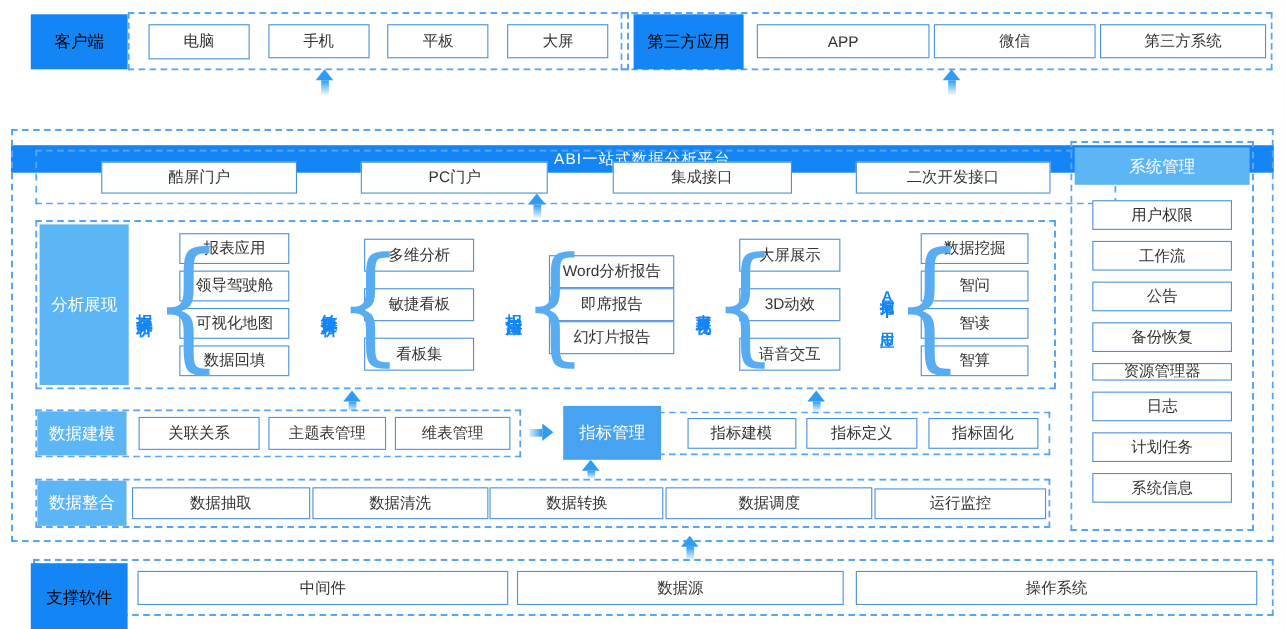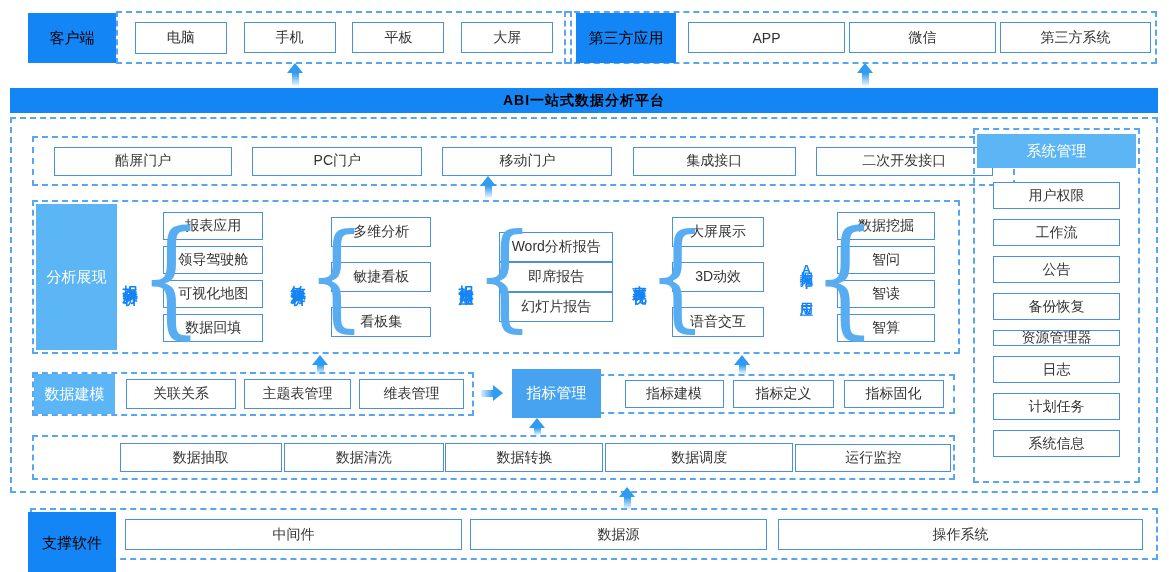--- a/index.html
+++ b/index.html
@@ -18,22 +18,22 @@
     display:flex;align-items:center;justify-content:center;text-align:center;
   }
   .dash{border:2px dashed #58A6F1;border-radius:1px;}
   .box{
     background:#fff;border:1px solid #4A90DB;color:#333;font-size:14px;
     display:flex;align-items:center;justify-content:center;box-sizing:border-box;
     white-space:nowrap;
   }
   .flexrow{display:flex;align-items:center;justify-content:space-evenly;box-sizing:border-box;}
   .banner{
-    background:#1485F5;color:#000000;font-weight:bold;font-size:14px;
-    display:flex;align-items:center;justify-content:center;letter-spacing:1px;
+    background:#1485F5;color:#ffffff;font-weight:normal;font-size:14px;
+    display:flex;align-items:center;justify-content:center;letter-spacing:1px;margin-top:44px;
   }
   .vlabel{
     writing-mode:vertical-rl;text-orientation:upright;
     color:#1485F5;font-weight:bold;font-size:15px;letter-spacing:2px;
     line-height:1.15;white-space:nowrap;
   }
   .grp{position:absolute;display:flex;align-items:center;}
   .col{display:flex;flex-direction:column;justify-content:center;}
   .brace{
     display:block;font-family:"DejaVu Serif",serif;color:#58ADF2;
@@ -87,21 +87,20 @@
       <div class="shaft" style="height:13px;"></div>
   </div>
 
   <div class="abs banner" style="left:10px;top:88px;width:1148px;height:25px;">ABI一站式数据分析平台</div>
 
   <div class="abs dash" style="left:10px;top:117px;width:1148px;height:376px;"></div>
 
   <div class="abs dash flexrow" style="left:32px;top:136px;width:983px;height:50px;">
     <div class="box" style="width:178px;height:29px;">酷屏门户</div>
     <div class="box" style="width:170px;height:29px;">PC门户</div>
-    <div class="box" style="width:170px;height:29px;">移动门户</div>
     <div class="box" style="width:163px;height:29px;">集成接口</div>
     <div class="box" style="width:177px;height:29px;">二次开发接口</div>
   </div>
   <div class="arr-up" style="left:480px;top:176px;z-index:2;">
     <div class="head"></div>
       <div class="shaft" style="height:12px;"></div>
   </div>
 
   <div class="abs dash" style="left:32px;top:200px;width:928px;height:154px;">
     <div class="abs light-lbl" style="left:2px;top:2px;width:81px;height:146px;">分析展现</div>
@@ -191,20 +190,21 @@
       <div class="shaft" style="height:7px;"></div>
   </div>
 
   <div class="abs dash flexrow" style="left:32px;top:435px;width:923px;height:45px;padding-left:84px;">
     <div class="box" style="width:162px;height:29px;">数据抽取</div>
     <div class="box" style="width:160px;height:29px;">数据清洗</div>
     <div class="box" style="width:158px;height:29px;">数据转换</div>
     <div class="box" style="width:188px;height:29px;">数据调度</div>
     <div class="box" style="width:156px;height:28px;">运行监控</div>
   </div>
+  <div class="abs light-lbl" style="left:34px;top:437px;width:81px;height:41px;">数据整合</div>
 
   <div class="abs dash" style="left:973px;top:128px;width:167px;height:355px;">
     <div class="abs light-lbl" style="left:2px;top:4px;width:159px;height:34px;">系统管理</div>
     <div class="abs" style="left:0;top:52px;width:163px;display:flex;flex-direction:column;align-items:center;gap:10px;">
       <div class="box" style="width:127px;height:27px;">用户权限</div>
       <div class="box" style="width:127px;height:27px;">工作流</div>
       <div class="box" style="width:127px;height:27px;">公告</div>
       <div class="box" style="width:127px;height:27px;">备份恢复</div>
       <div class="box" style="width:127px;height:16px;">资源管理器</div>
       <div class="box" style="width:127px;height:27px;">日志</div>

